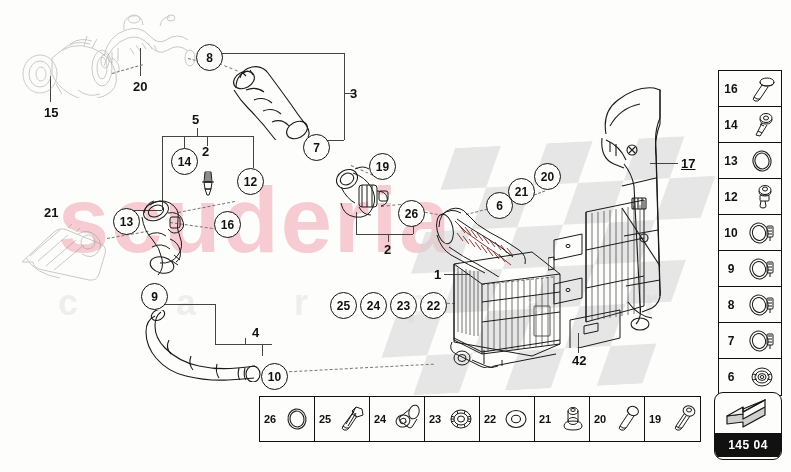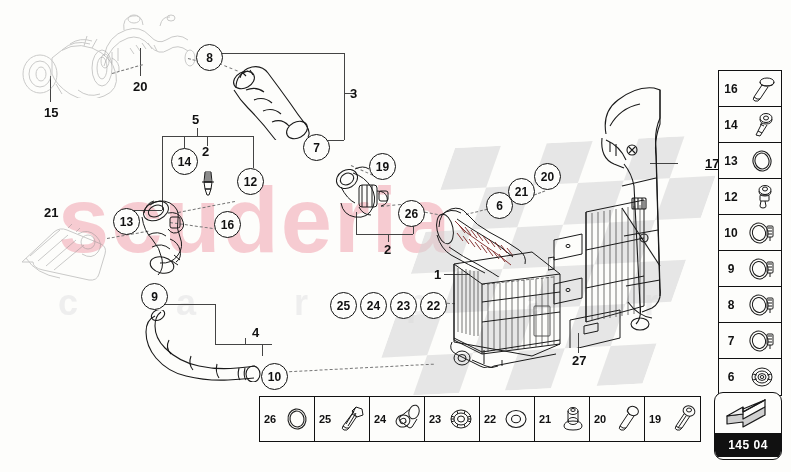--- a/index.html
+++ b/index.html
@@ -411,30 +411,30 @@
   <div class="callout" style="left:237px;top:168px;">12</div>
   <div class="callout" style="left:113px;top:208px;">13</div>
   <div class="callout" style="left:214px;top:211px;">16</div>
   <div class="plainlabel" style="left:44px;top:205px;">21</div>
   <div class="callout" style="left:369px;top:153px;">19</div>
   <div class="plainlabel" style="left:384px;top:242px;">2</div>
   <div class="callout" style="left:398px;top:200px;">26</div>
   <div class="callout" style="left:486px;top:192px;">6</div>
   <div class="callout" style="left:508px;top:178px;">21</div>
   <div class="callout" style="left:534px;top:163px;">20</div>
-  <div class="plainlabel" style="left:705px;top:156px;text-decoration:underline;">17</div>
+  <div class="plainlabel" style="left:681px;top:156px;text-decoration:underline;">17</div>
   <div class="plainlabel" style="left:434px;top:267px;">1</div>
   <div class="callout" style="left:141px;top:283px;">9</div>
   <div class="plainlabel" style="left:252px;top:325px;">4</div>
   <div class="callout" style="left:261px;top:363px;">10</div>
   <div class="callout" style="left:330px;top:292px;">25</div>
   <div class="callout" style="left:360px;top:292px;">24</div>
   <div class="callout" style="left:390px;top:292px;">23</div>
   <div class="callout" style="left:420px;top:292px;">22</div>
-  <div class="plainlabel" style="left:572px;top:353px;">27</div>
+  <div class="plainlabel" style="left:572px;top:353px;">42</div>
 
   <div id="legend-right">
 
     <div class="row">
       <div class="num">16</div>
       <div class="ic">
         <svg width="30" height="26" viewBox="0 0 30 26">
             <g fill="none" stroke="#1a1a1a" stroke-width="1">
           <ellipse cx="20" cy="6" rx="7" ry="4"></ellipse>
               <path d="M13 6 q0 4 7 4 q7 0 7 -4"></path>

